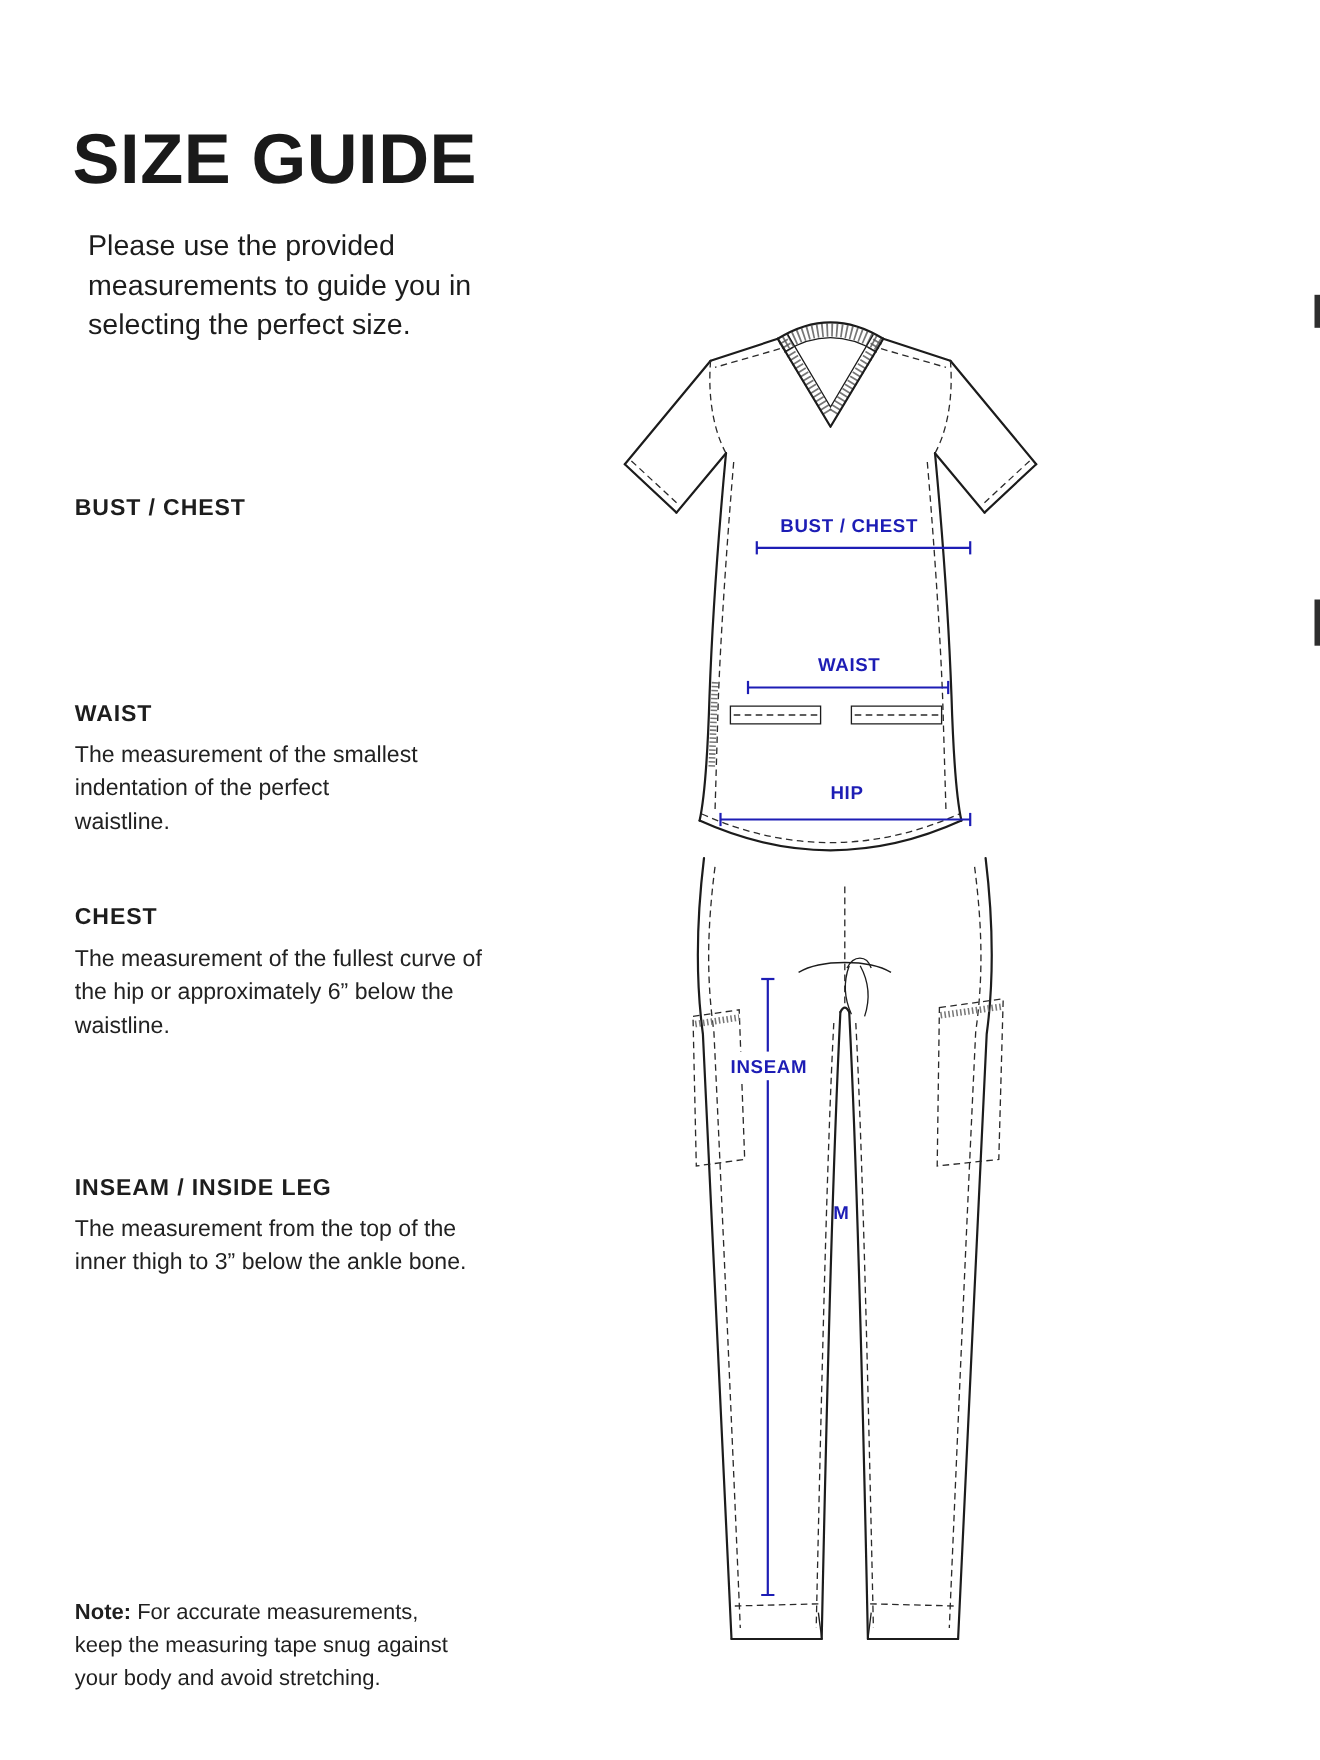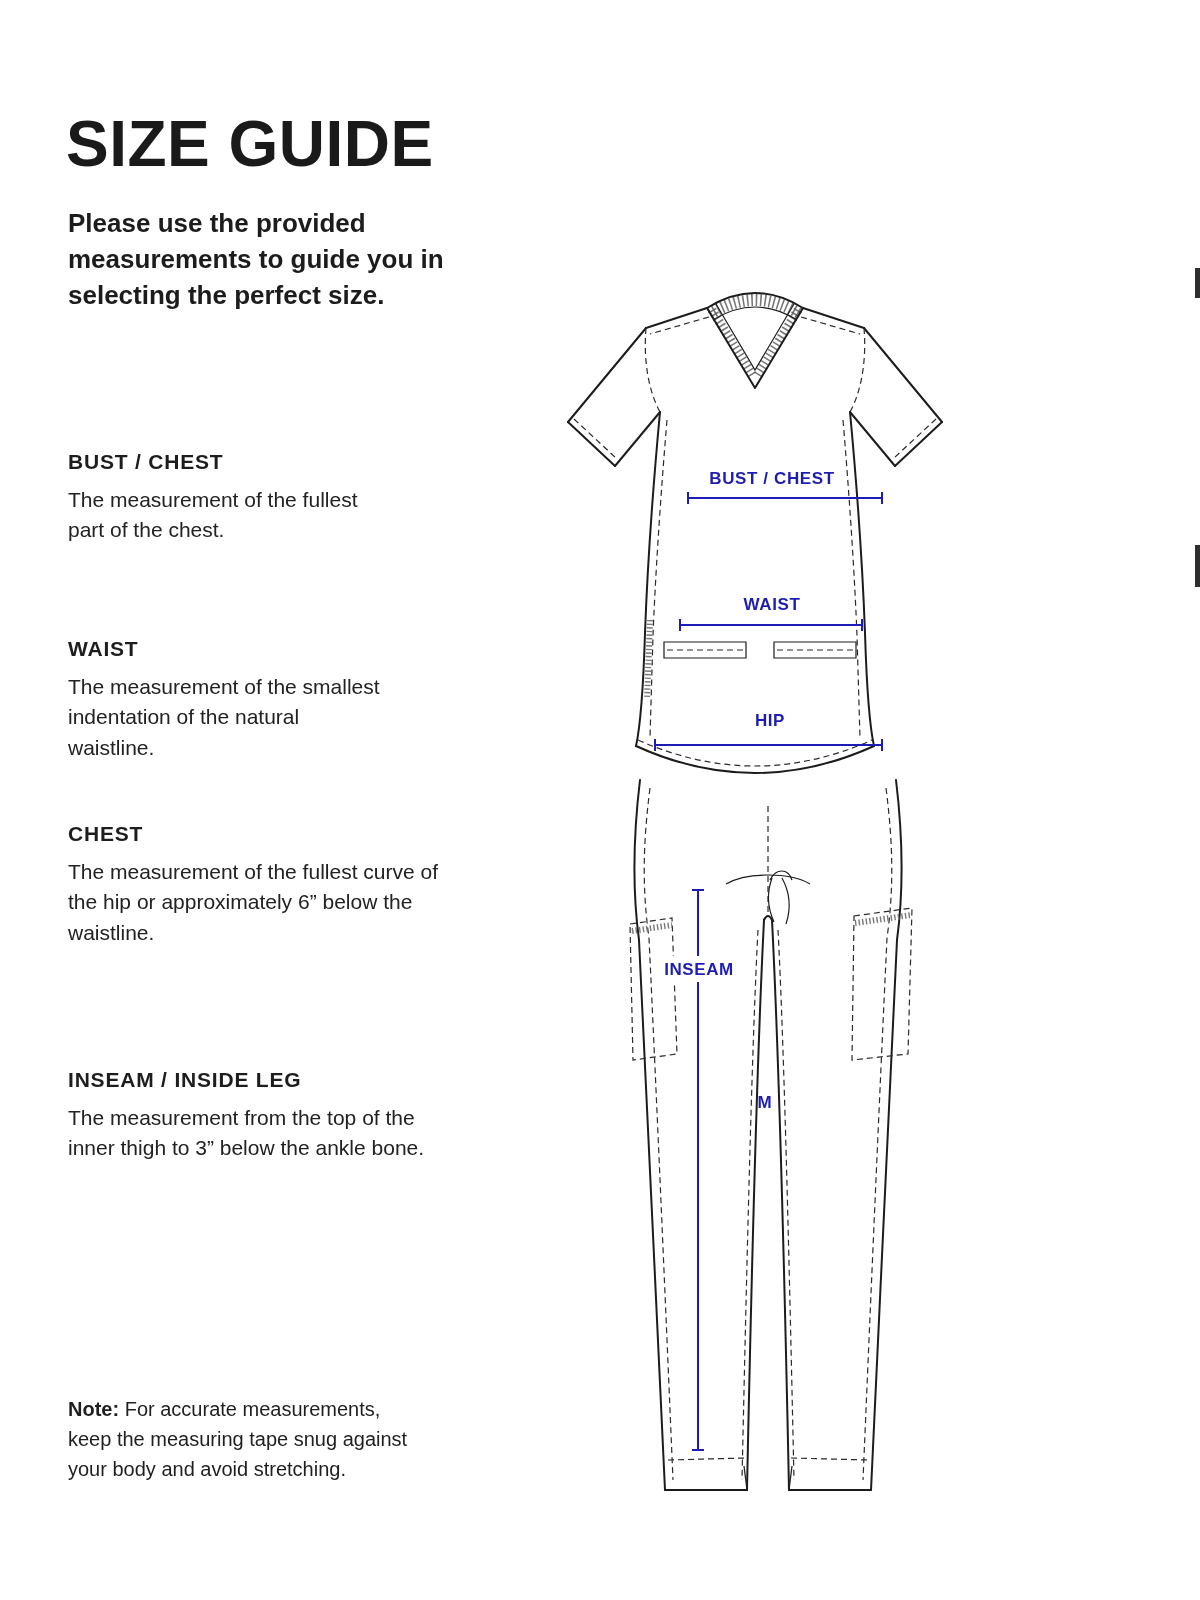--- a/index.html
+++ b/index.html
@@ -5,34 +5,34 @@
   html,body{margin:0;padding:0;background:#fff;}
   .page{
     position:relative;width:1200px;height:1600px;background:#ffffff;overflow:hidden;
     font-family:"Liberation Sans","DejaVu Sans",sans-serif;color:#1c1c1c;
   }
   .title{
     position:absolute;left:66px;top:64px;
     font-size:64px;font-weight:800;letter-spacing:0.5px;color:#1a1a1a;
   }
   .intro{
-    position:absolute;left:68px;top:180px;width:452px;
-    font-size:26px;line-height:1.38;color:#1c1c1c;font-weight:bold;
+    position:absolute;left:80px;top:180px;width:452px;
+    font-size:26px;line-height:1.38;color:#1c1c1c;
   }
   .sec{position:absolute;left:68px;}
   .sec .sec-heading{
     margin:0 0 11px 0;font-size:21px;font-weight:700;letter-spacing:0.8px;color:#1d1d1d;
   }
   .sec .sec-body{margin:0;font-size:21px;line-height:1.45;color:#222;}
   #sec-bust{top:450px;width:300px;}
   #sec-waist{top:637px;width:315px;}
   #sec-hips{top:822px;width:390px;}
   #sec-inseam{top:1068px;width:365px;}
   .note{
-    position:absolute;left:68px;top:1374px;width:348px;
+    position:absolute;left:68px;top:1431px;width:348px;
     font-size:20px;line-height:1.5;color:#1f1f1f;
   }
   .note b{font-weight:700;}
   .fig{position:absolute;left:520px;top:268px;width:480px;height:1250px;}
   .edge-mark{position:absolute;right:0;width:5px;background:#2e2e2e;}
   #edge-mark-1{top:268px;height:30px;}
   #edge-mark-2{top:545px;height:42px;}
 
   
   .ln{stroke:#1c1c1c;stroke-width:2;fill:none;stroke-linecap:round;stroke-linejoin:round;}
@@ -50,26 +50,25 @@
 <body>
 
 <div class="page">
 
   <h1 class="title">SIZE GUIDE</h1>
 
   <p class="intro">Please use the provided measurements to guide you in selecting the perfect size.</p>
 
   <div class="sec" id="sec-bust">
     <h3 class="sec-heading">BUST / CHEST</h3>
-    <p class="sec-body">The measurement of the fullest part of the chest.</p>
   </div>
 
   <div class="sec" id="sec-waist">
     <h3 class="sec-heading">WAIST</h3>
-    <p class="sec-body">The measurement of the smallest indentation of the natural waistline.</p>
+    <p class="sec-body">The measurement of the smallest indentation of the perfect waistline.</p>
   </div>
 
   <div class="sec" id="sec-hips">
     <h3 class="sec-heading">CHEST</h3>
     <p class="sec-body">The measurement of the fullest curve of the hip or approximately 6” below the waistline.</p>
   </div>
 
   <div class="sec" id="sec-inseam">
     <h3 class="sec-heading">INSEAM / INSIDE LEG</h3>
     <p class="sec-body">The measurement from the top of the inner thigh to 3” below the ankle bone.</p>

